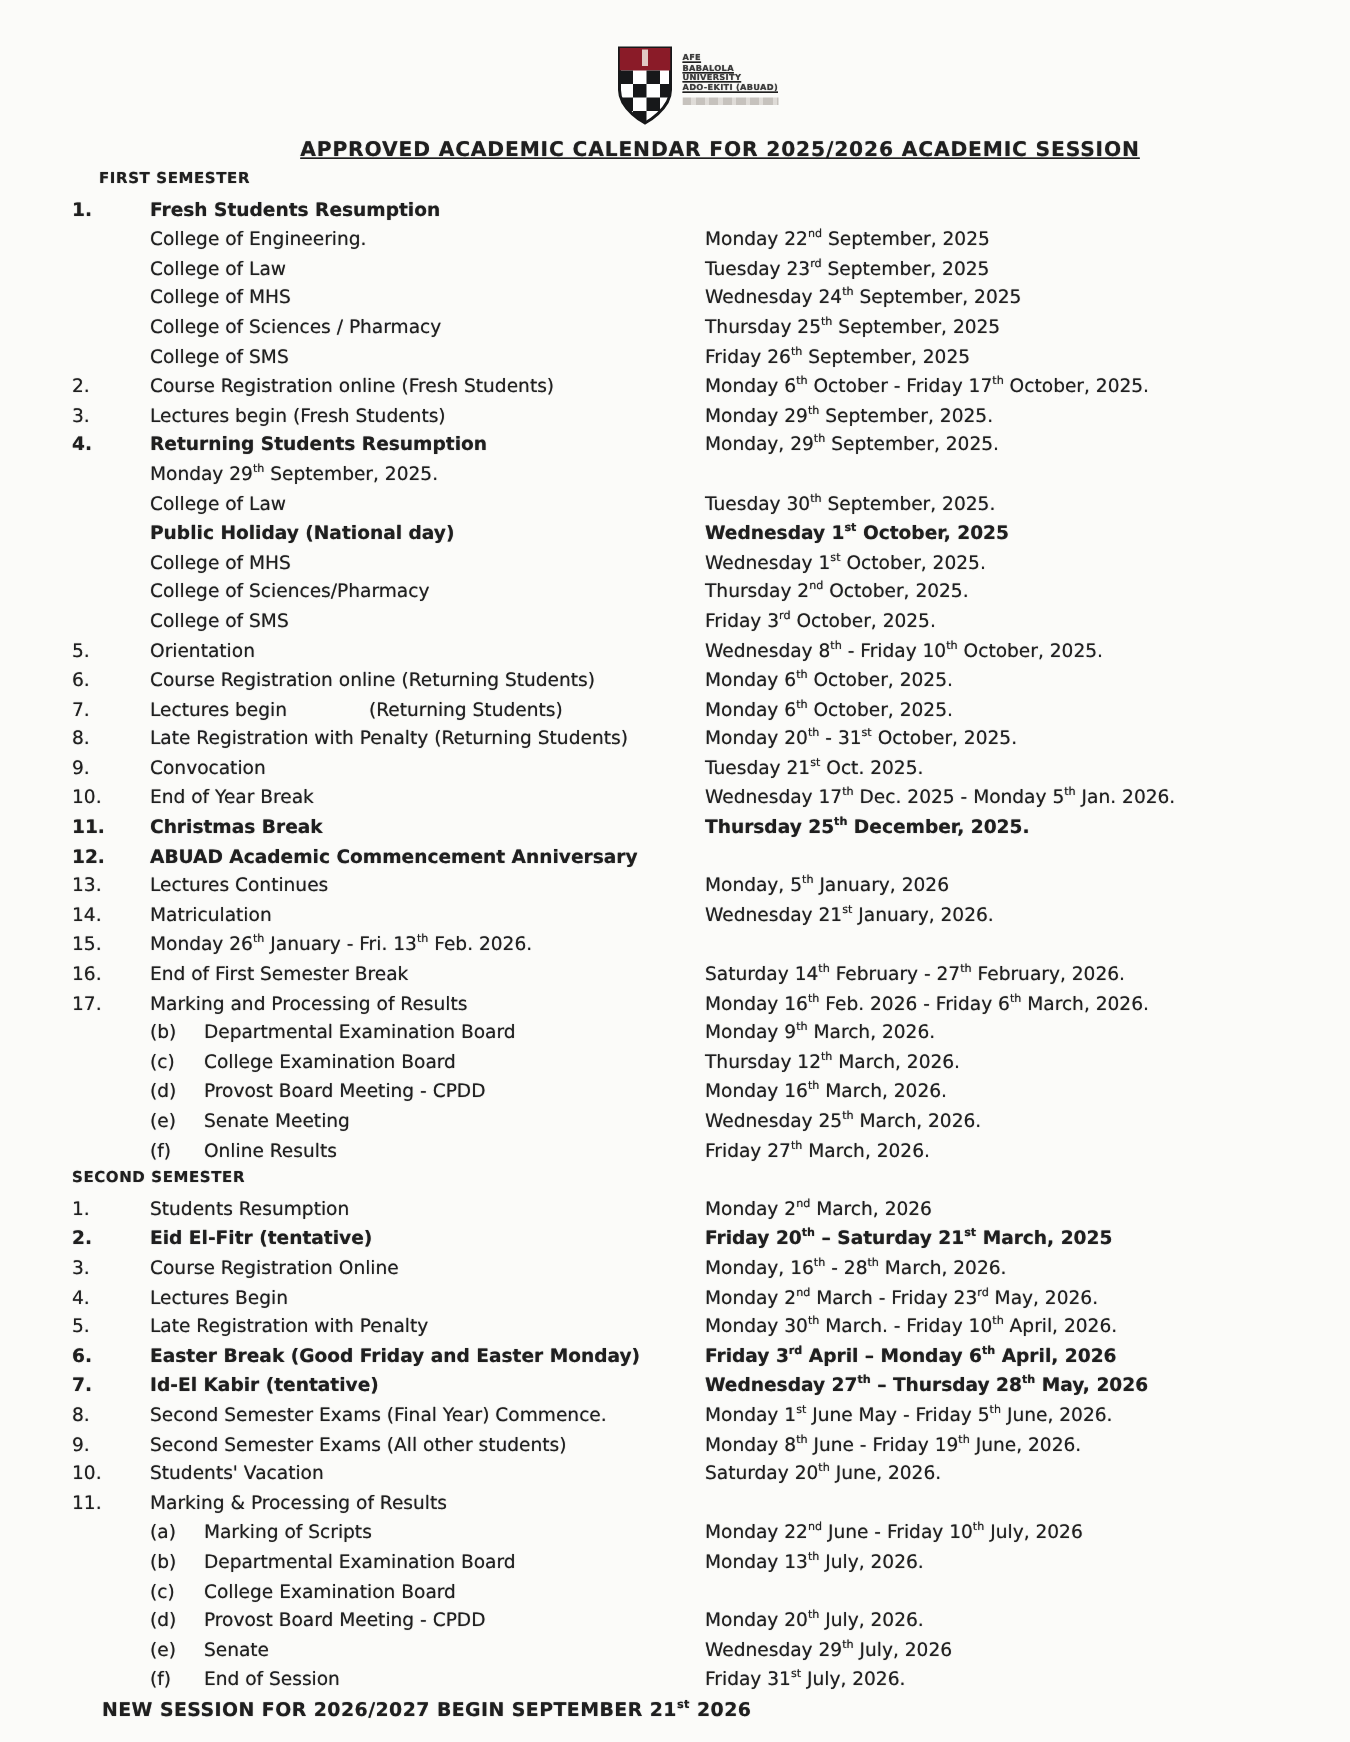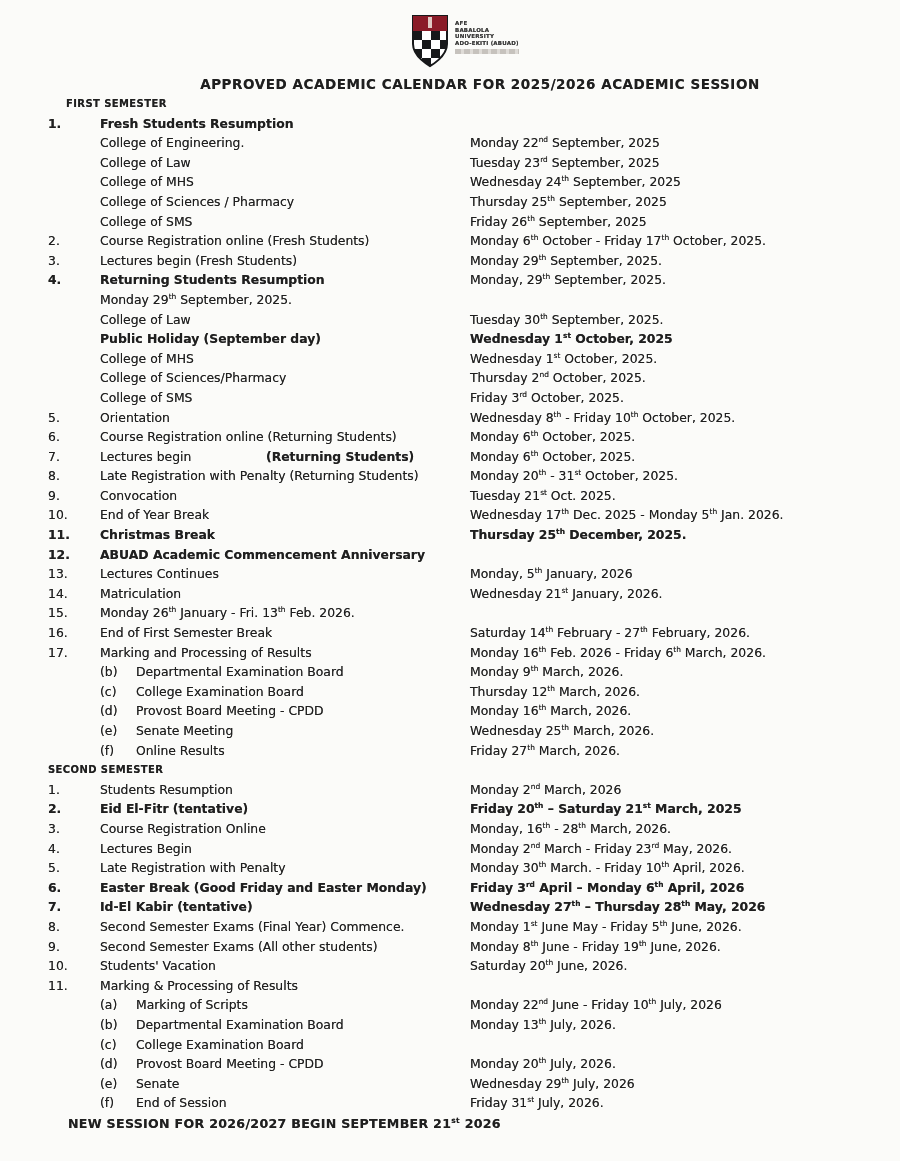--- a/index.html
+++ b/index.html
@@ -9,21 +9,21 @@
     font-family:"DejaVu Sans","Liberation Sans",sans-serif;
     color:#1f1f1f;
     overflow:hidden;
   }
   .page{
     position:relative;
     width:900px;height:1161px;
     text-shadow:0 0 0.6px rgba(25,25,25,0.65);
   }
   
-  header{padding-top:12px;}
+  header{padding-top:28px;text-decoration:underline;}
   .logo-row{
     display:flex;justify-content:center;align-items:flex-start;
     gap:6px;height:62px;padding-left:30px;
   }
   .crest{display:block;margin-top:2px;}
   .logo-text{
     padding-top:8px;
     font-size:5.5px;line-height:6.5px;
     color:#3c3c3c;font-weight:700;
     letter-spacing:.2px;
@@ -53,21 +53,21 @@
     display:grid;
     grid-template-columns:52px 370px auto;
     height:19.6px;line-height:19.6px;
     font-size:12.4px;
     white-space:nowrap;
   }
   .c-num{}
   .c-label{position:relative;}
   .c-letter{display:inline-block;width:32px;}
   .c-letter:empty{display:none;}
-  .c-text2{position:absolute;left:166px;top:0;font-weight:bold;}
+  .c-text2{position:absolute;left:146px;top:0;}
   .c-text2:empty{display:none;}
   .c-date{}
   .row.bl .c-num,.row.bl .c-text,.row.bl .c-text2{font-weight:700;}
   .row.bd .c-date{font-weight:700;}
   sup{font-size:.6em;line-height:0;vertical-align:super;}
   .footer{
     margin-left:68px;margin-top:1px;
     font-size:12.6px;font-weight:700;letter-spacing:.3px;
     height:20px;line-height:20px;white-space:nowrap;
   }
@@ -218,21 +218,21 @@
       <span class="c-text">College of Law</span>
       
     </span>
     <span class="c-date">Tuesday 30<sup>th</sup> September, 2025.</span>
   </div>
 
   <div class="row bl bd">
     <span class="c-num"></span>
     <span class="c-label">
       
-      <span class="c-text">Public Holiday (September day)</span>
+      <span class="c-text">Public Holiday (National day)</span>
       
     </span>
     <span class="c-date">Wednesday 1<sup>st</sup> October, 2025</span>
   </div>
 
   <div class="row">
     <span class="c-num"></span>
     <span class="c-label">
       
       <span class="c-text">College of MHS</span>

